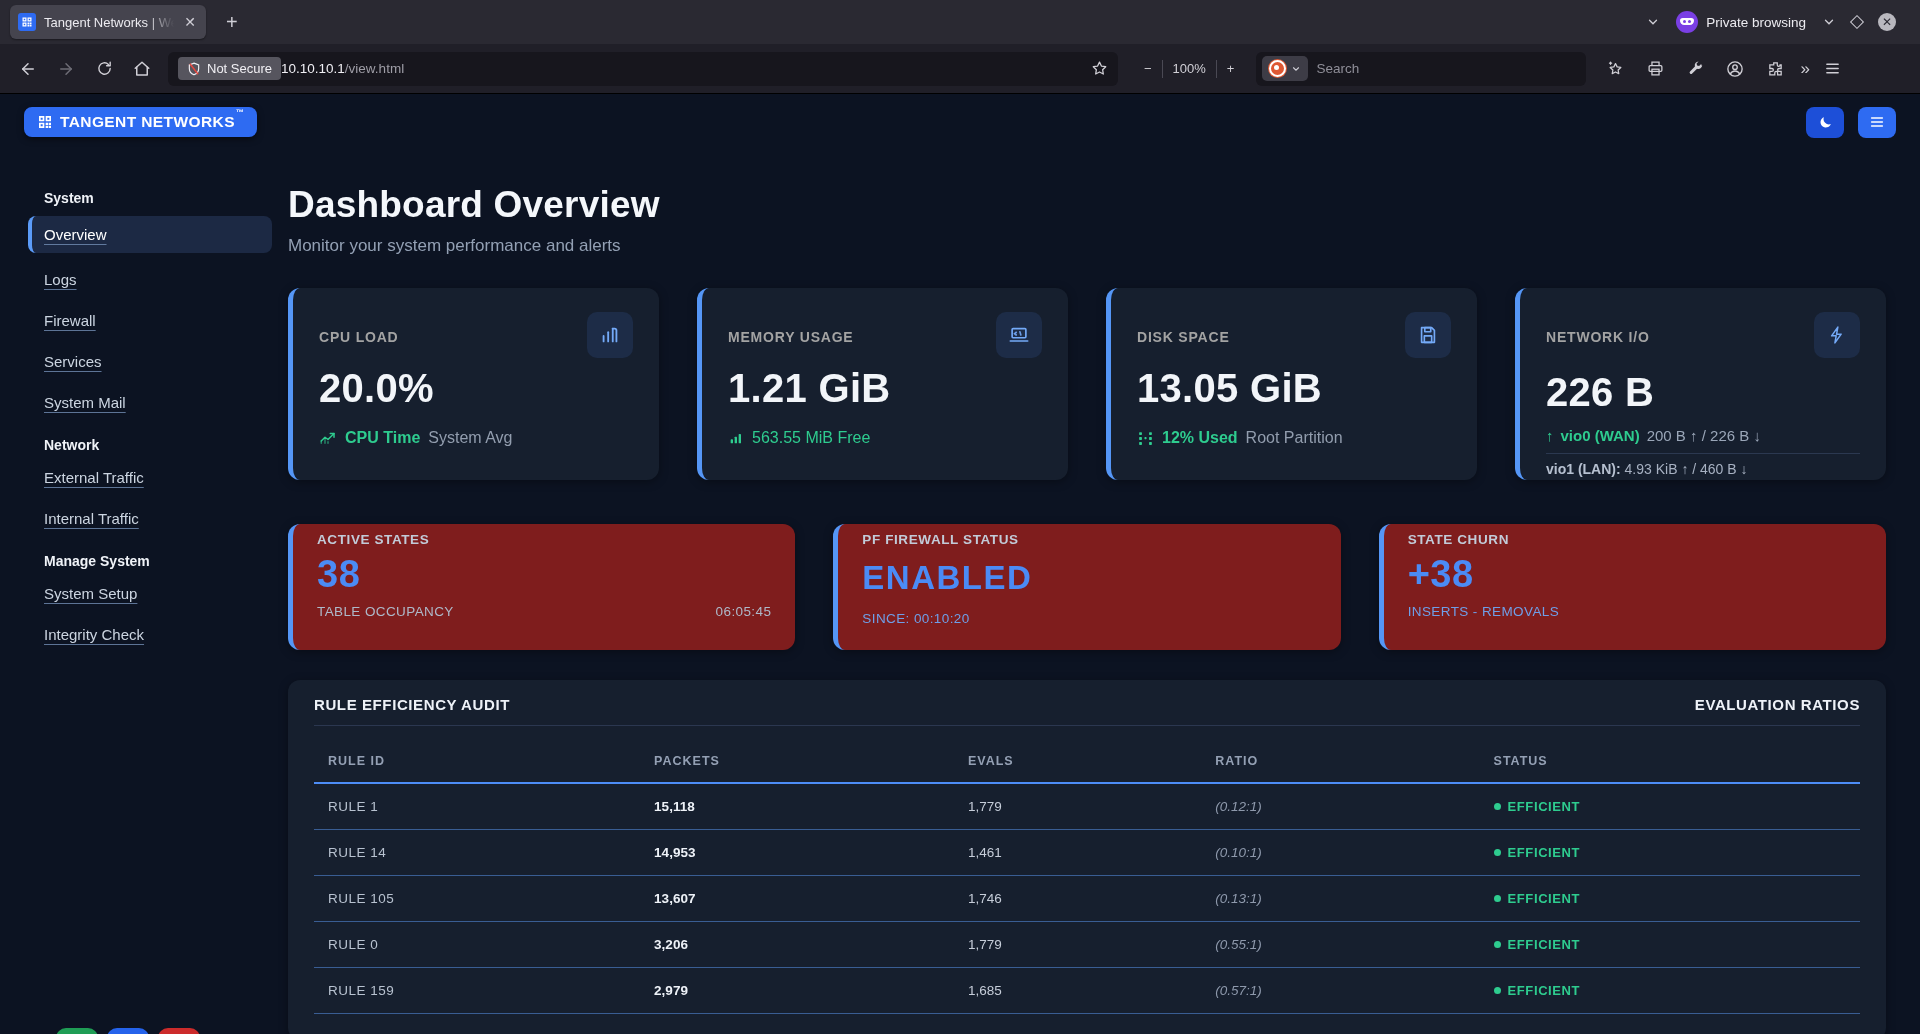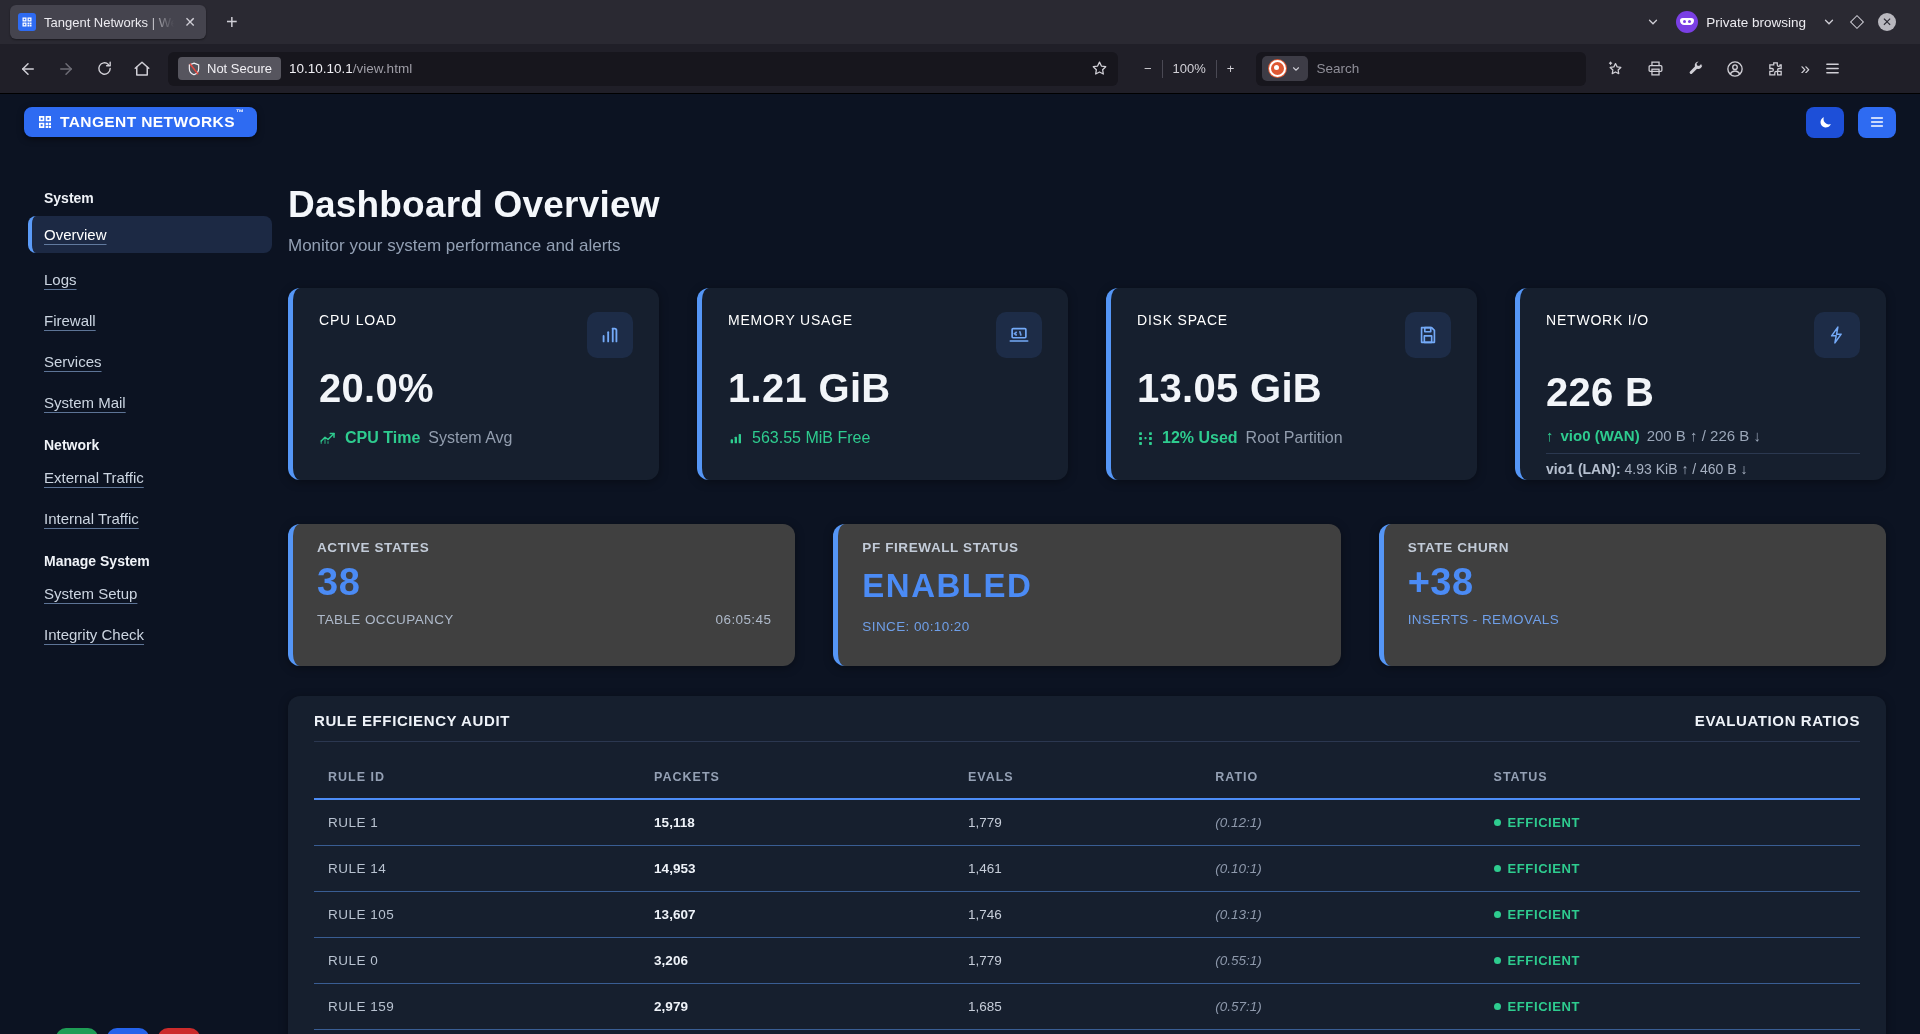--- a/index.html
+++ b/index.html
@@ -40,21 +40,21 @@
     font-size:12px; font-weight:bold; display:flex; align-items:center; justify-content:center;}
 
   .navbar{
     height:50px; background:#201f28; display:flex; align-items:center; padding:0 12px; gap:6px;
     border-bottom:1px solid #000;
   }
   .nav-ico{ width:32px; height:32px; border-radius:5px; display:flex; align-items:center; justify-content:center; color:#d0cfd6;}
   .nav-ico.dim{ color:#6e6d76; }
   .urlbar{
     flex:1 1 auto; max-width:950px; height:34px; background:#17161d; border-radius:6px;
-    display:flex; align-items:center; gap:8px; padding:0 10px; margin:0 4px;
+    display:flex; align-items:center; padding:0 10px; margin:0 4px;
   }
   .sec-chip{ display:flex; align-items:center; gap:6px; background:#56555e; border-radius:4px;
     padding:4px 9px; font-size:13px; color:#f1f0f4;}
   .url-text{ font-size:13.5px; flex:1;}
   .url-host{ color:#f0eff4;}
   .url-path{ color:#9e9da6;}
   .url-star{ color:#d0cfd6;}
   .zoomctl{ display:flex; align-items:center; color:#d0cfd6; font-size:13px; margin:0 6px;}
   .zoomctl .zi{ padding:4px 10px;}
   .zoomctl .sep{ width:1px; height:18px; background:#4a4954;}
@@ -102,39 +102,39 @@
   .page-title{ font-size:37px; font-weight:800; color:#f4f7fb; letter-spacing:.2px;}
   .page-sub{ font-size:17px; color:#93a0b4; margin-top:10px;}
 
   
   .cards{ display:flex; gap:38px; margin-top:32px;}
   .card{
     flex:1; background:#161f2e; border-radius:12px; border-left:5px solid #5596f6;
     padding:24px 26px; height:192px; position:relative; box-shadow:0 2px 10px rgba(0,0,0,.35);
   }
   .card-top{ display:flex; align-items:flex-start; justify-content:space-between;}
-  .card-label{ font-size:14px; font-weight:normal; color:#ffffff; letter-spacing:.8px; margin-top:0;}
+  .card-label{ font-size:14px; font-weight:bold; color:#a3a3a3; letter-spacing:.8px; margin-top:17px;}
   .icon-chip{ width:46px; height:46px; border-radius:10px; background:#1d2c47; color:#74aaf8;
     display:flex; align-items:center; justify-content:center;}
   .card-value{ font-size:40px; font-weight:800; color:#f2f5f9; margin-top:8px; letter-spacing:.3px;}
   .card-sub{ display:flex; align-items:center; gap:8px; margin-top:18px; font-size:16px;}
   .green{ color:#2ecc8f;}
   .green-b{ color:#2ecc8f; font-weight:bold;}
   .note{ color:#929dae;}
   .net-line1{ display:flex; align-items:center; gap:7px; margin-top:12px; font-size:15px;}
   .net-vals{ color:#9aa6b8;}
   .net-divider{ height:1px; background:#2b3850; margin:9px 0 7px;}
   .net-line2{ font-size:14px; color:#a7b1c2;}
   .net-line2 b{ color:#b6c0d0;}
 
   
   .cards2{ display:flex; gap:38px; margin-top:44px;}
   .mini{
-    flex:1; background:#404040; border-radius:12px; border-left:5px solid #5596f6;
-    padding:16px 24px; height:142px; box-shadow:0 2px 10px rgba(0,0,0,.35);
+    flex:1; background:#7f1d1d; border-radius:12px; border-left:5px solid #5596f6;
+    padding:8px 24px; height:126px; box-shadow:0 2px 10px rgba(0,0,0,.35);
   }
   .mini-label{ font-size:13.5px; font-weight:bold; color:#c2cbd8; letter-spacing:.6px;}
   .mini-value{ font-size:38px; font-weight:600; color:#4b8bf5; margin-top:6px; letter-spacing:.5px;}
   .mini-value.heavy{ font-size:33px; font-weight:900; letter-spacing:1.5px; margin-top:12px;}
   .mini-sub{ display:flex; justify-content:space-between; font-size:13.5px; color:#aeb9c9; margin-top:8px; letter-spacing:.4px;}
   .mini-sub.bluish{ color:#6f9fe8;}
   .mini.pf .mini-sub{ margin-top:14px;}
 
   
   .panel{

